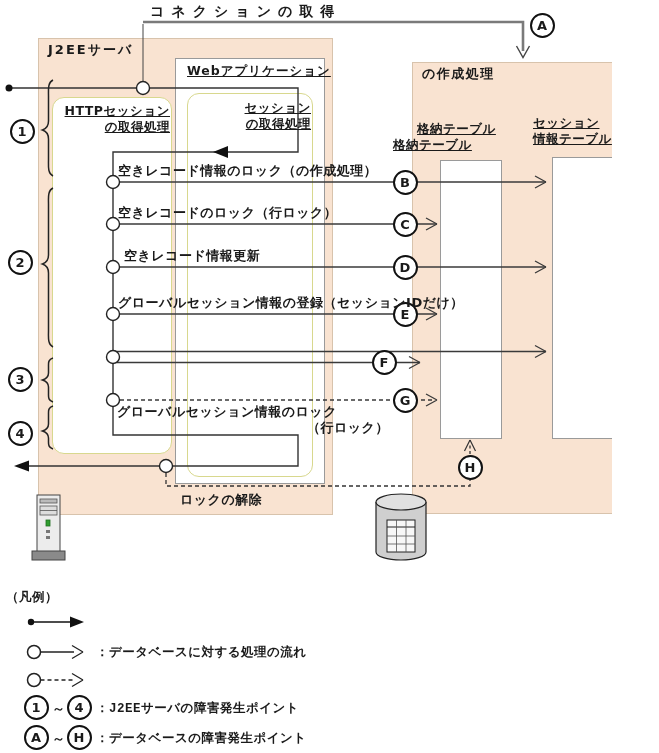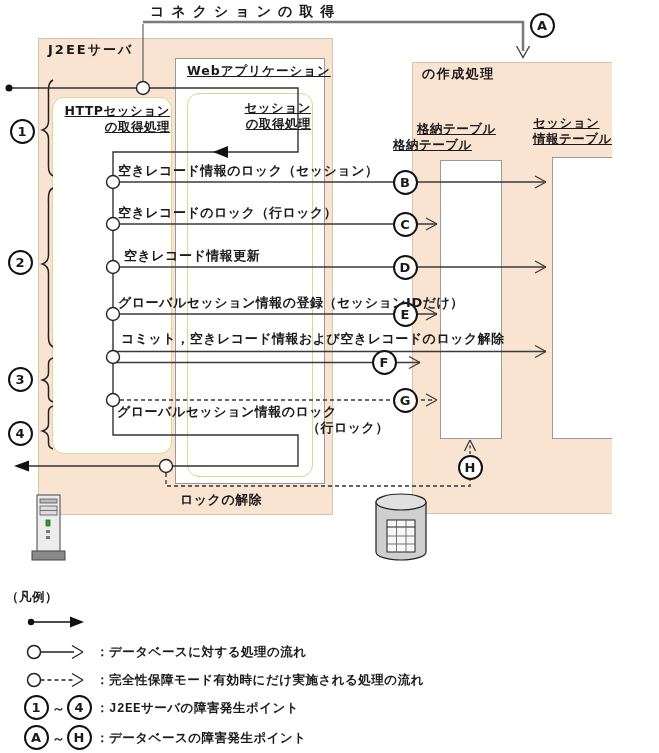--- a/index.html
+++ b/index.html
@@ -127,45 +127,43 @@
   <div class="lbl small center" style="left:52px;top:103px;width:118px;">HTTPセッション</div>
   <div class="lbl small center" style="left:52px;top:119px;width:118px;">の取得処理</div>
   <div class="lbl small center" style="left:187px;top:100px;width:124px;">セッション</div>
   <div class="lbl small center" style="left:187px;top:116px;width:124px;">の取得処理</div>
   <div class="lbl" style="left:422px;top:66px;letter-spacing:1.5px;">の作成処理</div>
   <div class="lbl small" style="left:417px;top:121px;">格納テーブル</div>
   <div class="lbl small" style="left:393px;top:137px;">格納テーブル</div>
   <div class="lbl small" style="left:533px;top:115px;">セッション</div>
   <div class="lbl small" style="left:533px;top:131px;">情報テーブル</div>
 
-  <div class="lbl" style="left:118px;top:163px;">空きレコード情報のロック（セッション）</div>
+  <div class="lbl" style="left:118px;top:163px;">空きレコード情報のロック（の作成処理）</div>
   <div class="lbl" style="left:118px;top:205px;">空きレコードのロック（行ロック）</div>
   <div class="lbl" style="left:124px;top:248px;">空きレコード情報更新</div>
   <div class="lbl" style="left:118px;top:295px;">グローバルセッション情報の登録（セッションIDだけ）</div>
-  <div class="lbl" style="left:121px;top:331px;">コミット，空きレコード情報および空きレコードのロック解除</div>
   <div class="lbl" style="left:117px;top:404px;">グローバルセッション情報のロック</div>
   <div class="lbl" style="left:307px;top:420px;">（行ロック）</div>
   <div class="lbl" style="left:180px;top:492px;text-align:center;">ロックの解除</div>
 
   <div class="pt" style="left:529.5px;top:12.5px;">A</div>
   <div class="pt" style="left:392.5px;top:169.5px;">B</div>
   <div class="pt" style="left:392.5px;top:211.5px;">C</div>
   <div class="pt" style="left:392.5px;top:254.5px;">D</div>
   <div class="pt" style="left:392.5px;top:301.5px;">E</div>
   <div class="pt" style="left:371.5px;top:349.5px;">F</div>
   <div class="pt" style="left:392.5px;top:387.5px;">G</div>
   <div class="pt" style="left:457.5px;top:454.5px;">H</div>
   <div class="pt" style="left:9.5px;top:118.5px;">1</div>
   <div class="pt" style="left:7.5px;top:249.5px;">2</div>
   <div class="pt" style="left:7.5px;top:366.5px;">3</div>
   <div class="pt" style="left:7.5px;top:420.5px;">4</div>
 
   <div class="legend-text" style="left:6px;top:589px;">（凡例）</div>
   <div class="legend-text" style="left:96px;top:644px;">：データベースに対する処理の流れ</div>
-  <div class="legend-text" style="left:96px;top:672px;">：完全性保障モード有効時にだけ実施される処理の流れ</div>
   <div class="pt" style="left:23.5px;top:694.5px;">1</div>
   <div class="tilde" style="left:52px;top:700px;">～</div>
   <div class="pt" style="left:66.5px;top:694.5px;">4</div>
   <div class="legend-text" style="left:96px;top:700px;">：J2EEサーバの障害発生ポイント</div>
   <div class="pt" style="left:23.5px;top:724.5px;">A</div>
   <div class="tilde" style="left:52px;top:730px;">～</div>
   <div class="pt" style="left:66.5px;top:724.5px;">H</div>
   <div class="legend-text" style="left:96px;top:730px;">：データベースの障害発生ポイント</div>
 
 </div>

